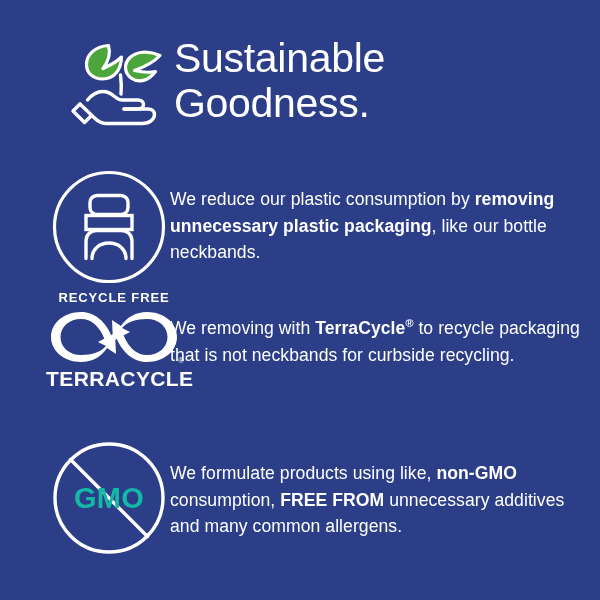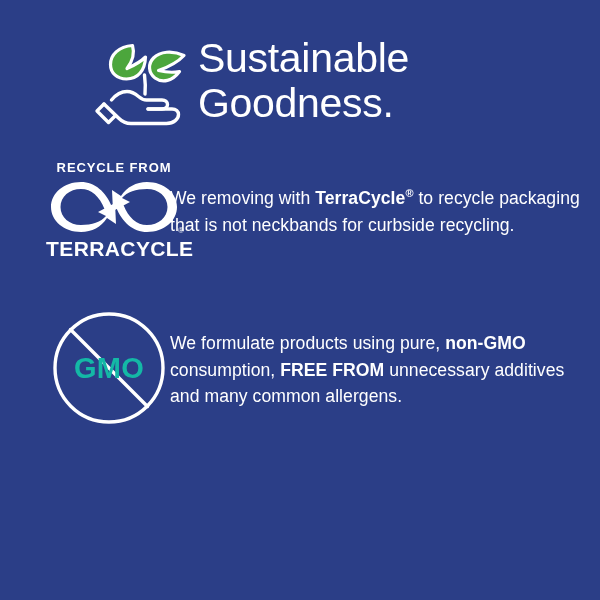--- a/index.html
+++ b/index.html
@@ -27,21 +27,21 @@
   
   .header {
     position: absolute;
     left: 0;
     top: 24px;
     width: 600px;
     height: 118px;
     display: flex;
     align-items: center;
     justify-content: flex-start;
-    padding-left: 88px;
+    padding-left: 64px;
     box-sizing: border-box;
   }
   .header-logo {
     width: 104px;
     height: 104px;
     flex: 0 0 104px;
     margin-right: 6px;
     position: relative;
     top: 2px;
   }
@@ -187,27 +187,44 @@
         <path d="M16 71 L9 78 L20.5 89.5 L27.5 82.5" fill="none" stroke="#ffffff" stroke-width="3.4" stroke-linecap="round" stroke-linejoin="round"></path>
       </svg>
     </div>
 
     <div class="header-title">Sustainable
 Goodness.</div>
   </div>
 
   <div class="rows">
 
+    <div class="row" id="row-plastic">
+
+      <div class="row-icon">
+        <svg class="circle-icon" viewBox="0 0 114 114" width="114" height="114" aria-hidden="true">
+          <circle cx="57" cy="57" r="54.5" fill="none" stroke="#ffffff" stroke-width="3.2"></circle>
+
+          <rect x="38" y="25.5" width="38" height="19" rx="7" ry="7" fill="none" stroke="#ffffff" stroke-width="3.4"></rect>
+
+          <rect x="34" y="45.5" width="46" height="14" fill="none" stroke="#ffffff" stroke-width="3.4"></rect>
+
+          <path d="M34 88.5 L34 71 C34 64.5 39 60.5 45 60.5 L69 60.5 C75 60.5 80 64.5 80 71 L80 88.5" fill="none" stroke="#ffffff" stroke-width="3.4" stroke-linecap="round" stroke-linejoin="round"></path>
+          <path d="M40 88.5 C40 79 47.5 73 57 73 C66.5 73 74 79 74 88.5" fill="none" stroke="#ffffff" stroke-width="3.4" stroke-linecap="round"></path>
+        </svg>
+      </div>
+
+      <div class="row-text"><span>We reduce our plastic consumption by </span><b>removing unnecessary plastic packaging</b><span>, like our bottle neckbands.</span></div>
+    </div>
 
     <div class="row" id="row-terracycle">
 
       <div class="row-icon">
         <div class="tc-block">
 
-          <div class="tc-recycle-with">RECYCLE FROM</div>
+          <div class="tc-recycle-with">RECYCLE FREE</div>
 
           <div class="tc-mark">
             <svg viewBox="0 0 136 56" width="136" height="56" aria-hidden="true">
 
               <path d="M66 28
                        C60 13 49 3 35 3
                        C18 3 5 14 5 28
                        C5 42 18 53 35 53
                        C46 53 55 48 61 39
                        L70 45 L69 24 L52 33 L60 37
@@ -240,17 +257,17 @@
     <div class="row" id="row-gmo">
 
       <div class="row-icon">
         <svg class="circle-icon" viewBox="0 0 114 114" width="114" height="114" aria-hidden="true">
           <circle cx="57" cy="57" r="54" fill="none" stroke="#ffffff" stroke-width="3.4"></circle>
           <line x1="18.5" y1="18.5" x2="95.5" y2="95.5" stroke="#ffffff" stroke-width="3.4" stroke-linecap="round"></line>
         </svg>
         <div class="gmo-label">GMO</div>
       </div>
 
-      <div class="row-text"><span>We formulate products using pure, </span><b>non-GMO</b><span> consumption, </span><b>FREE FROM</b><span> unnecessary additives and many common allergens.</span></div>
+      <div class="row-text"><span>We formulate products using like, </span><b>non-GMO</b><span> consumption, </span><b>FREE FROM</b><span> unnecessary additives and many common allergens.</span></div>
     </div>
 
   </div>
 </div>
 
 </body></html>

